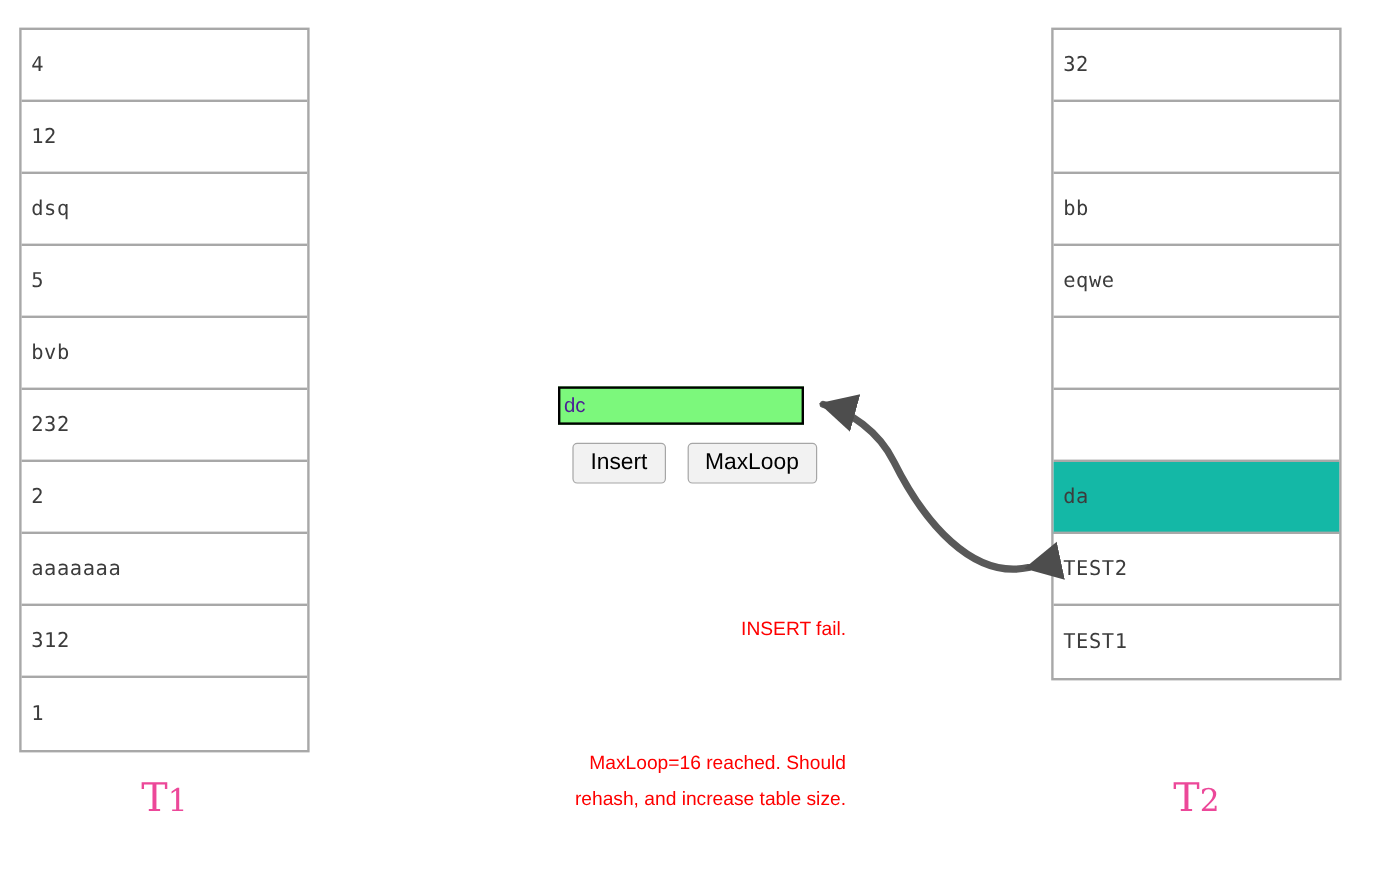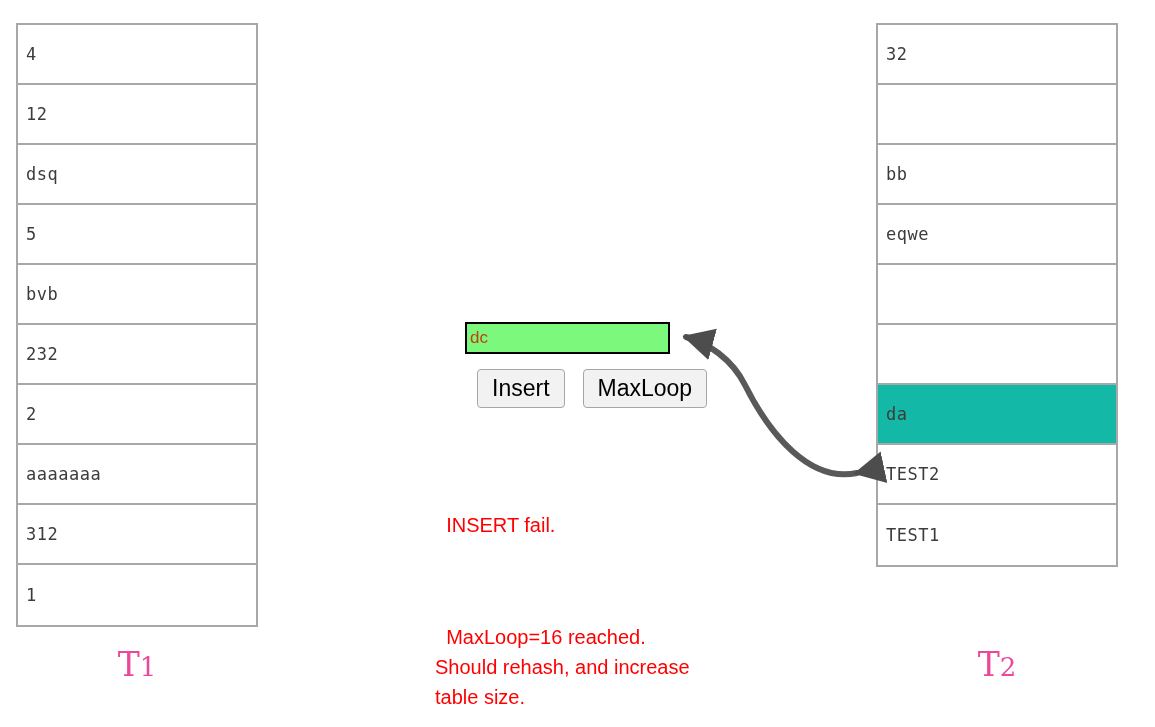--- a/index.html
+++ b/index.html
@@ -72,52 +72,52 @@
   #value-input {
     display: block;
     box-sizing: border-box;
     width: 205px;
     height: 32px;
     margin: 0 0 0 25px;
     border: 2px solid #000000;
     background: #7cf87c;
     font-family: "Liberation Sans", sans-serif;
     font-size: 17px;
-    color: #c2410c;
+    color: #4c1d95;
     padding: 0 3px;
     outline: none;
     caret-color: #000;
   }
   #button-row {
     margin: 15px 0 0 37px;
     display: flex;
     gap: 18px;
   }
   #button-row button {
     font-family: "Liberation Sans", sans-serif;
-    font-size: 23px;
+    font-size: 19px;
     color: #000000;
     background: #f2f2f2;
     border: 1px solid #a6a6a6;
     border-radius: 4px;
     padding: 4px 14px;
     cursor: pointer;
     line-height: 1.25;
   }
 
   
   #status-message {
     position: absolute;
     left: 435px;
     top: 480px;
     width: 270px;
-    text-align: left;
+    text-align: right;
     color: #fe0000;
     font-family: "Liberation Sans", sans-serif;
-    font-size: 20px;
+    font-size: 16px;
     line-height: 30px;
     white-space: pre-wrap;
   }
   .msg-gap { display: block; height: 22px; }
 
   
   #flow-arrow {
     position: absolute;
     left: 660px;
     top: 315px;

